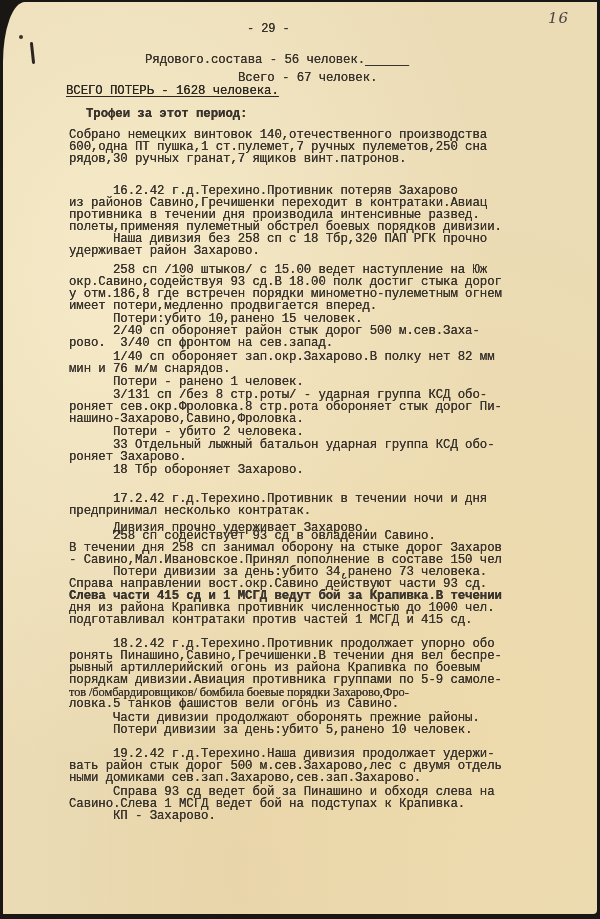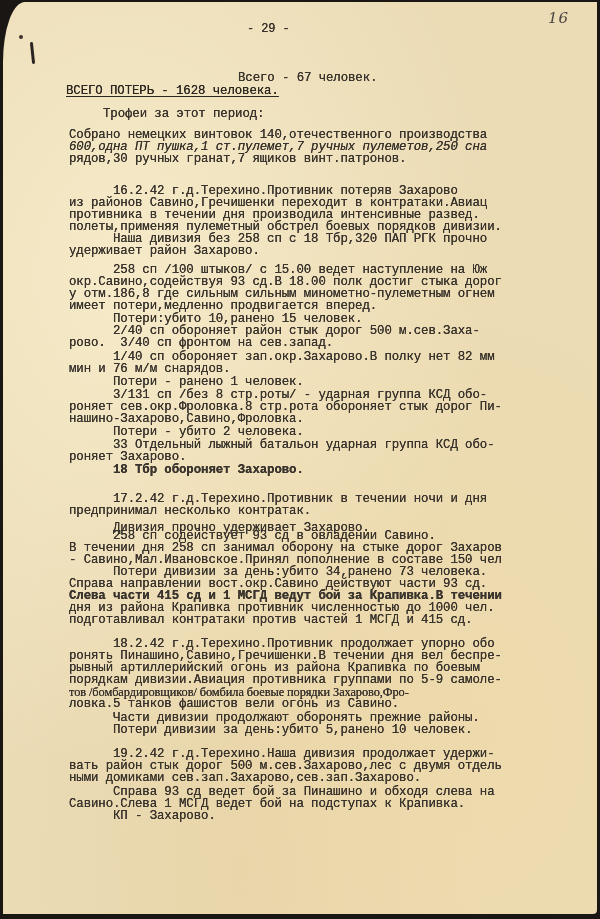--- a/index.html
+++ b/index.html
@@ -72,52 +72,53 @@
 </head>
 <body>
 
 <div class="sheet">
   <div class="mark-dot"></div>
   <div class="mark-tick"></div>
   <div class="archive-num">16</div>
 
   <div class="typed" style="left:244px; top:21px; font-size:12px;">- 29 -</div>
 
+  <div class="typed" style="left:142px; top:52px;"><span>Рядового.состава - 56 человек.</span><span class="ul">      </span></div>
   <div class="typed" style="left:235px; top:70px;">Всего - 67 человек.</div>
   <div class="typed ul heavy" style="left:63px; top:83px;">ВСЕГО ПОТЕРЬ - 1628 человека.</div>
 
-  <div class="typed" style="left:100px; top:106px;">Трофеи за этот период:</div>
+  <div class="typed" style="left:83px; top:106px;font-weight:bold;">Трофеи за этот период:</div>
   <div class="typed" style="left:66px; top:127px;">Собрано немецких винтовок 140,отечественного производства</div>
-  <div class="typed" style="left:66px; top:139px;font-style:italic;">600,одна ПТ пушка,1 ст.пулемет,7 ручных пулеметов,250 сна</div>
+  <div class="typed" style="left:66px; top:139px;">600,одна ПТ пушка,1 ст.пулемет,7 ручных пулеметов,250 сна</div>
   <div class="typed" style="left:66px; top:151px;">рядов,30 ручных гранат,7 ящиков винт.патронов.</div>
 
   <div>
     <div class="typed" style="left:66px; top:183px;">      16.2.42 г.д.Терехино.Противник потеряв Захарово</div>
     <div class="typed" style="left:66px; top:195px;">из районов Савино,Гречишенки переходит в контратаки.Авиац</div>
     <div class="typed" style="left:66px; top:207px;">противника в течении дня производила интенсивные развед.</div>
     <div class="typed" style="left:66px; top:219px;">полеты,применяя пулеметный обстрел боевых порядков дивизии.</div>
     <div class="typed" style="left:66px; top:231px;">      Наша дивизия без 258 сп с 18 Тбр,320 ПАП РГК прочно</div>
     <div class="typed" style="left:66px; top:243px;">удерживает район Захарово.</div>
     <div class="typed" style="left:66px; top:262px;">      258 сп /100 штыков/ с 15.00 ведет наступление на Юж</div>
     <div class="typed" style="left:66px; top:274px;">окр.Савино,содействуя 93 сд.В 18.00 полк достиг стыка дорог</div>
-    <div class="typed" style="left:66px; top:286px;">у отм.186,8 где сильным сильным минометно-пулеметным огнем</div>
+    <div class="typed" style="left:66px; top:286px;">у отм.186,8 где встречен порядки минометно-пулеметным огнем</div>
     <div class="typed" style="left:66px; top:298px;">имеет потери,медленно продвигается вперед.</div>
     <div class="typed" style="left:66px; top:311px;">      Потери:убито 10,ранено 15 человек.</div>
     <div class="typed" style="left:66px; top:323px;">      2/40 сп обороняет район стык дорог 500 м.сев.Заха-</div>
     <div class="typed" style="left:66px; top:335px;">рово.  3/40 сп фронтом на сев.запад.</div>
     <div class="typed" style="left:66px; top:349px;">      1/40 сп обороняет зап.окр.Захарово.В полку нет 82 мм</div>
     <div class="typed" style="left:66px; top:361px;">мин и 76 м/м снарядов.</div>
     <div class="typed" style="left:66px; top:374px;">      Потери - ранено 1 человек.</div>
     <div class="typed" style="left:66px; top:387px;">      3/131 сп /без 8 стр.роты/ - ударная группа КСД обо-</div>
     <div class="typed" style="left:66px; top:399px;">роняет сев.окр.Фроловка.8 стр.рота обороняет стык дорог Пи-</div>
     <div class="typed" style="left:66px; top:411px;">нашино-Захарово,Савино,Фроловка.</div>
     <div class="typed" style="left:66px; top:424px;">      Потери - убито 2 человека.</div>
     <div class="typed" style="left:66px; top:437px;">      33 Отдельный лыжный батальон ударная группа КСД обо-</div>
     <div class="typed" style="left:66px; top:449px;">роняет Захарово.</div>
-    <div class="typed" style="left:66px; top:462px;font-weight:bold;">      18 Тбр обороняет Захарово.</div>
+    <div class="typed" style="left:66px; top:462px;">      18 Тбр обороняет Захарово.</div>
   </div>
 
   <div>
     <div class="typed" style="left:66px; top:491px;">      17.2.42 г.д.Терехино.Противник в течении ночи и дня</div>
     <div class="typed" style="left:66px; top:503px;">предпринимал несколько контратак.</div>
     <div class="typed" style="left:66px; top:520px;">      Дивизия прочно удерживает Захарово.</div>
     <div class="typed" style="left:66px; top:528px;">      258 сп содействует 93 сд в овладении Савино.</div>
     <div class="typed" style="left:66px; top:540px;">В течении дня 258 сп занимал оборону на стыке дорог Захаров</div>
     <div class="typed" style="left:66px; top:552px;">- Савино,Мал.Ивановское.Принял пополнение в составе 150 чел</div>
     <div class="typed" style="left:66px; top:564px;">      Потери дивизии за день:убито 34,ранено 73 человека.</div>

